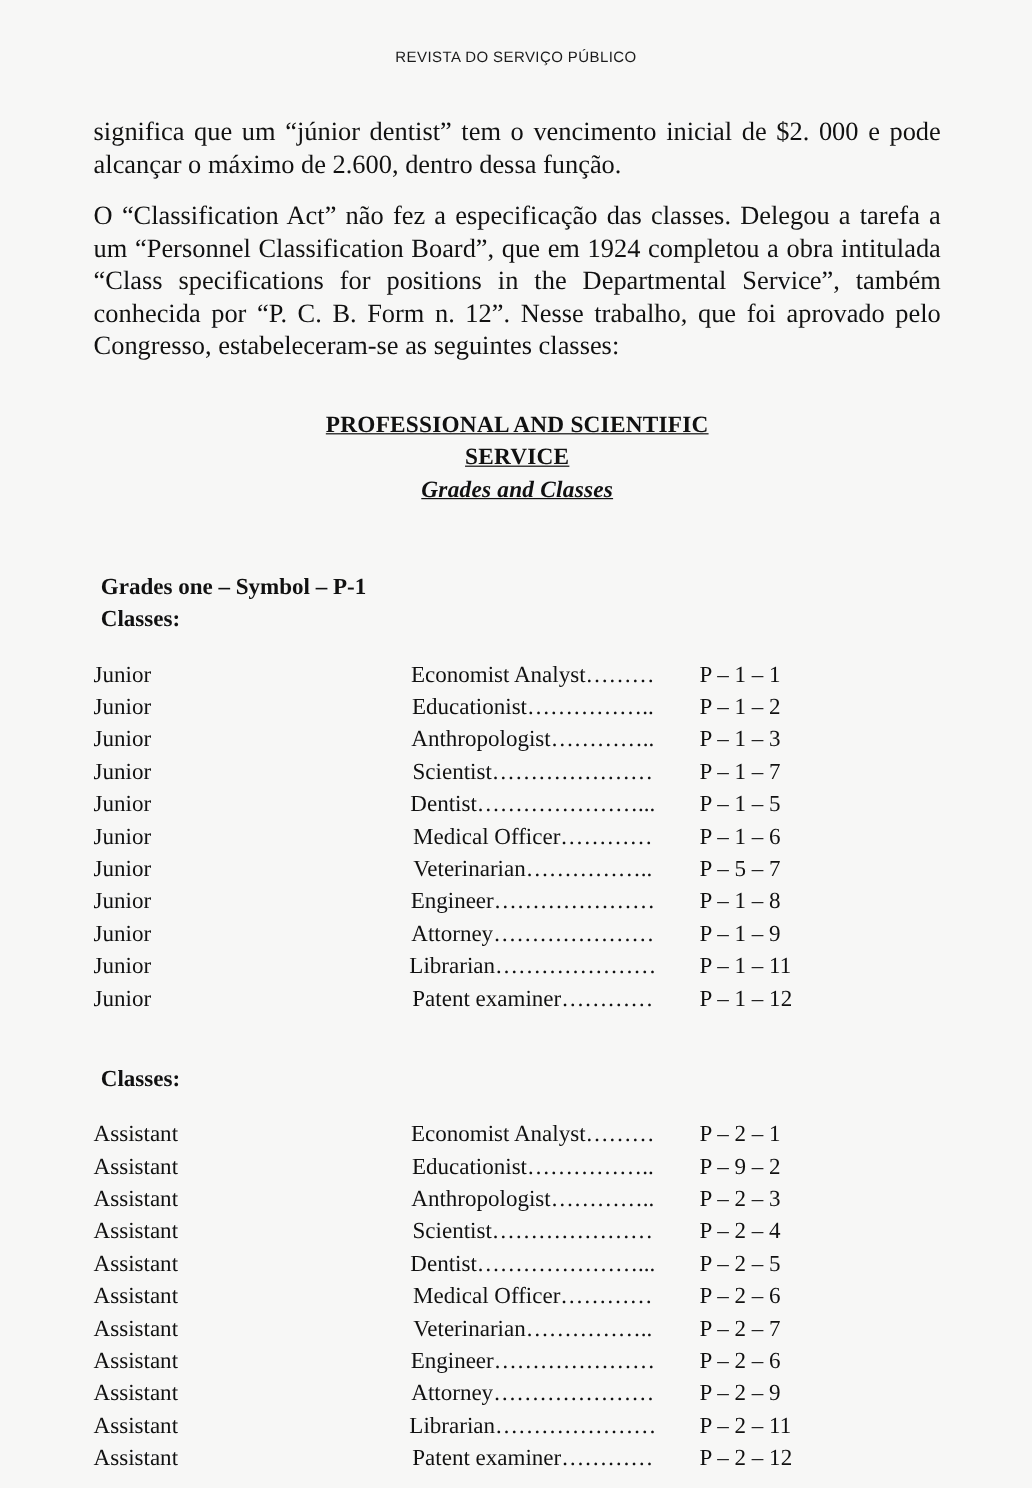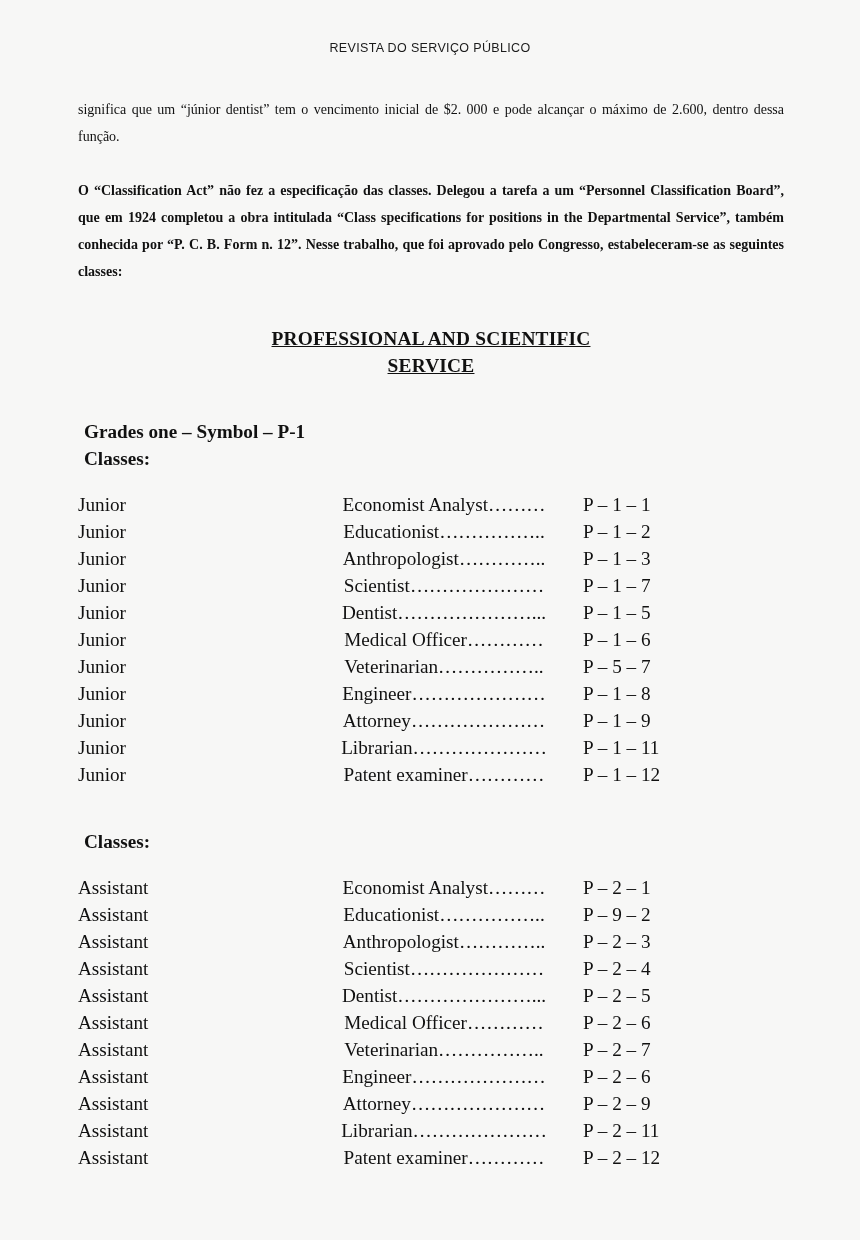--- a/index.html
+++ b/index.html
@@ -38,29 +38,28 @@
   
   .body-block {
     position: absolute;
     left: 78px;
     top: 96px;
     width: 706px;
   }
 
   p.para {
     margin: 0;
-    font-size: 14px;
+    font-size: 22px;
     line-height: 27px;
     text-align: justify;
     text-justify: inter-word;
     color: #111111;
   }
   p.para.second {
-    margin-top: 27px;
-    font-weight: bold;
+    margin-top: 16px;
   }
 
   
   .section-heading {
     margin-top: 40px;
     text-align: center;
     line-height: 27px;
     text-decoration: underline;
   }
   .section-heading .line1,
@@ -73,21 +72,21 @@
   .section-heading .line3 {
     font-size: 19.4px;
     font-weight: bold;
     font-style: italic;
     display: block;
     letter-spacing: 0.2px;
   }
 
   
   .grade-group {
-    margin-top: 39px;
+    margin-top: 54px;
   }
   .grade-group.second {
     margin-top: 40px;
   }
   .grade-heading {
     font-size: 19.2px;
     font-weight: bold;
     line-height: 27px;
     margin-left: 6px;
   }
@@ -123,20 +122,21 @@
 
   <div class="body-block">
 
     <p class="para">significa que um “júnior dentist” tem o vencimento inicial de $2. 000 e pode alcançar o máximo de 2.600, dentro dessa função.</p>
 
     <p class="para second">O “Classification Act” não fez a especificação das classes. Delegou a tarefa a um “Personnel Classification Board”, que em 1924 completou a obra intitulada “Class specifications for positions in the Departmental Service”, também conhecida por “P. C. B. Form n. 12”. Nesse trabalho, que foi aprovado pelo Congresso, estabeleceram-se as seguintes classes:</p>
 
     <div class="section-heading">
       <span class="line1">PROFESSIONAL AND SCIENTIFIC</span>
       <span class="line2">SERVICE</span>
+      <span class="line3">Grades and Classes</span>
     </div>
 
     <div class="grade-group">
       <div class="grade-heading">
         <span class="g-title">Grades one – Symbol – P-1</span>
         <span class="g-classes">Classes:</span>
       </div>
 
       <table class="class-table">
         <tbody>

